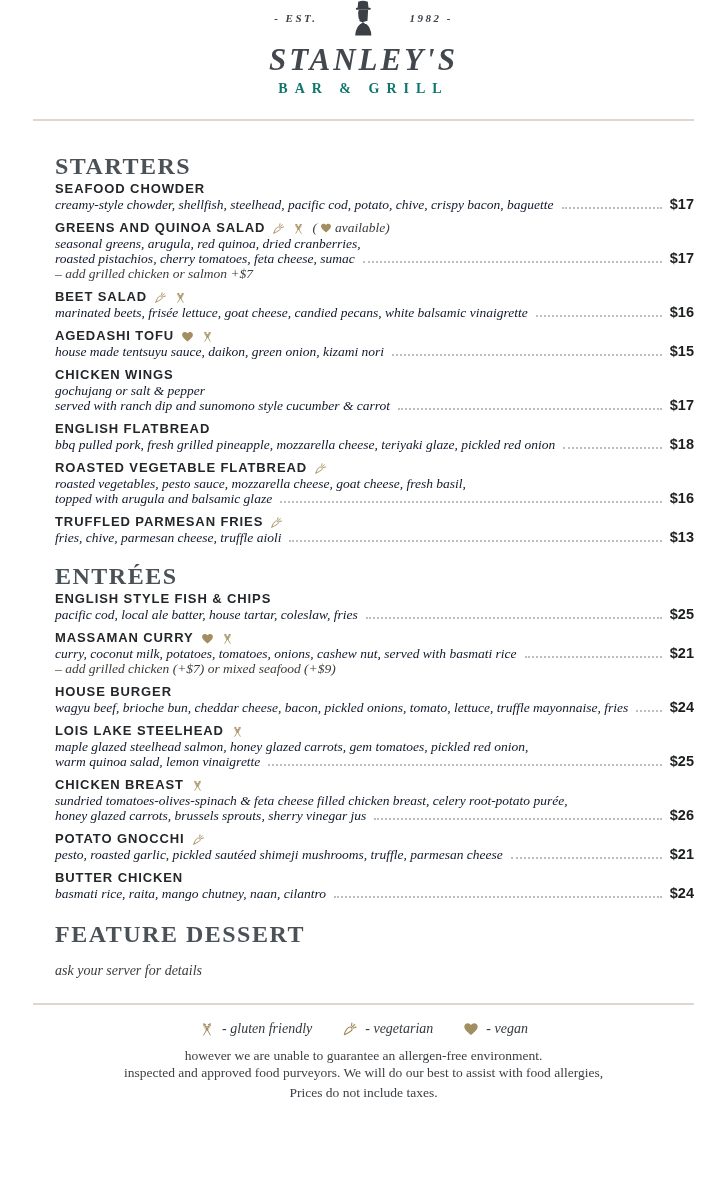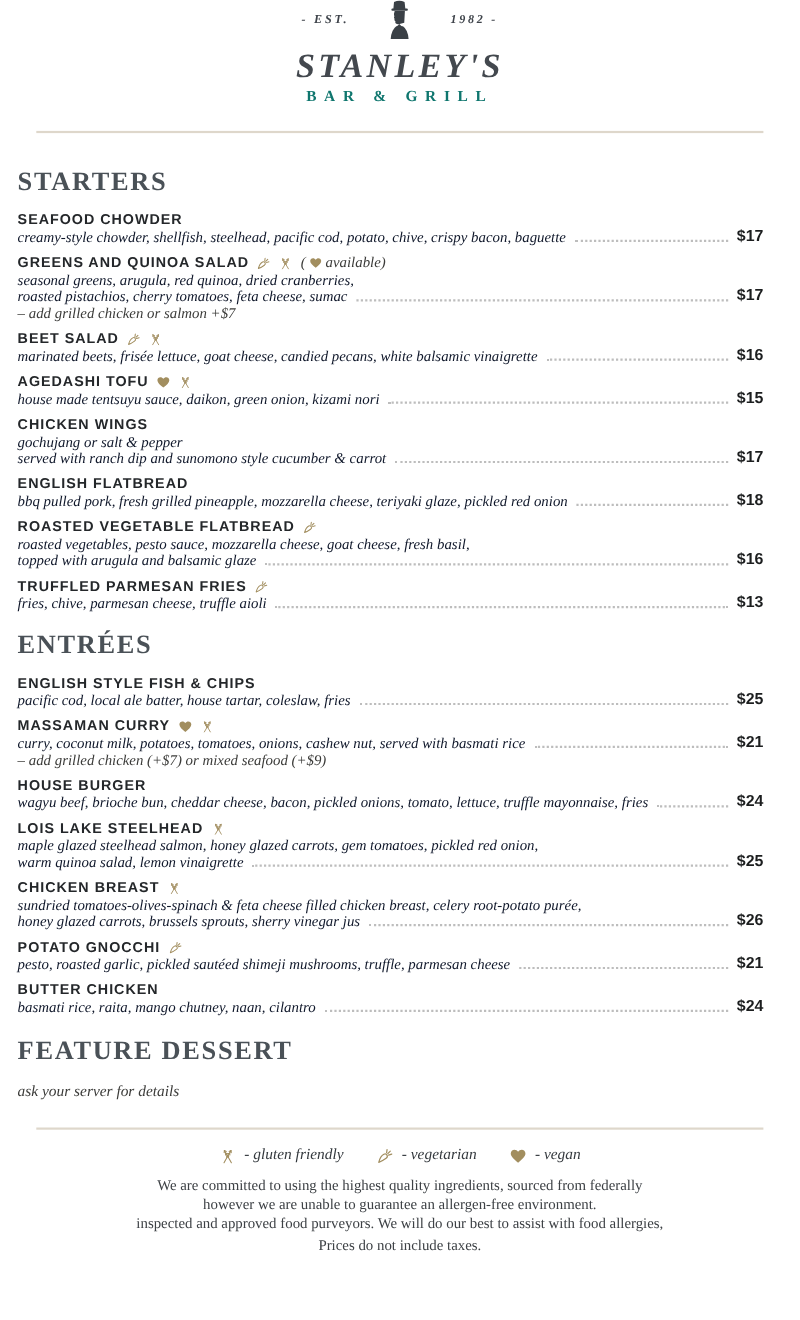--- a/index.html
+++ b/index.html
@@ -29,30 +29,30 @@
     margin-top: 3px;
     font-size: 14px; font-weight: 600; letter-spacing: 7px;
     color: #0f766e;
   }
   .rule {
     border: 0; border-top: 2px solid #ded7cb;
     margin: 22px 33px 0 33px;
   }
 
   
-  .content { padding: 30px 33px 0 16px; }
+  .content { padding: 30px 33px 0 55px; }
   .section-title {
     font-size: 24px; font-weight: 600; letter-spacing: 1.5px;
     color: #4a5157; line-height: 30px;
   }
   .section { margin-bottom: 0; }
   .section + .section { margin-top: 16px; }
 
   .item { margin-top: 8px; }
-  .section-title + .item { margin-top: 11px; }
+  .section-title + .item { margin-top: 0; }
   .name-row { display: flex; align-items: center; gap: 7px; line-height: 16px; height: 16px; }
   .item-name {
     font-family: "Liberation Sans", sans-serif;
     font-weight: 700; font-size: 13px; letter-spacing: 0.9px;
     color: #24272a; white-space: nowrap;
   }
   .gi { width: 13px; height: 13px; color: #a28e5f; flex: 0 0 auto; }
   .gi-sm { width: 12px; height: 12px; }
   .avail-note {
     display: flex; align-items: center; gap: 3px;
@@ -402,19 +402,18 @@
     </span>
     <span class="legend-item">
       <svg class="gi">
           <use href="#i-heart"></use>
         </svg>
       <span>- vegan</span>
     </span>
   </div>
 
   <div class="footer-note">
-    <div>We are committed to using the highest quality ingredients, sourced from federally</div>
     <div>however we are unable to guarantee an allergen-free environment.</div>
     <div>inspected and approved food purveyors. We will do our best to assist with food allergies,</div>
   </div>
   <div class="taxes-note">Prices do not include taxes.</div>
 
 </div>
 
 </body></html>

